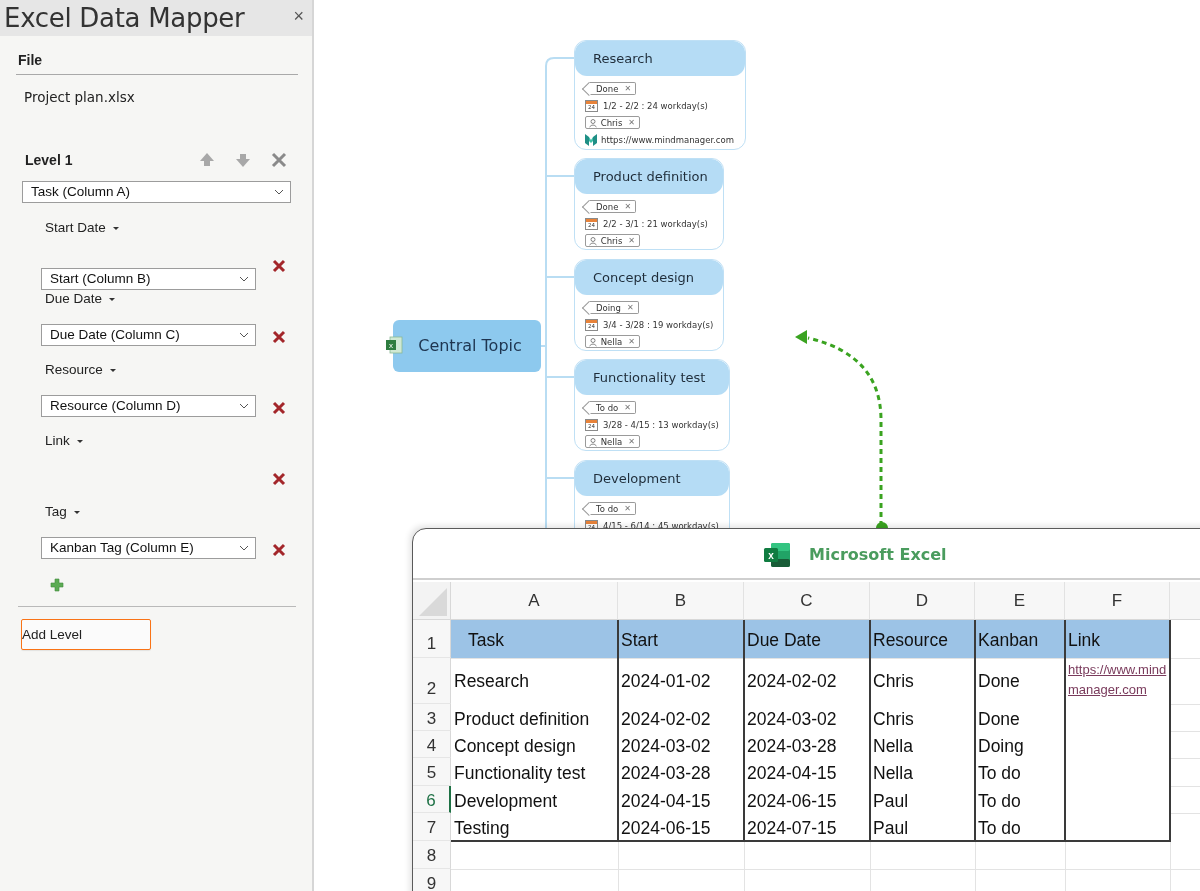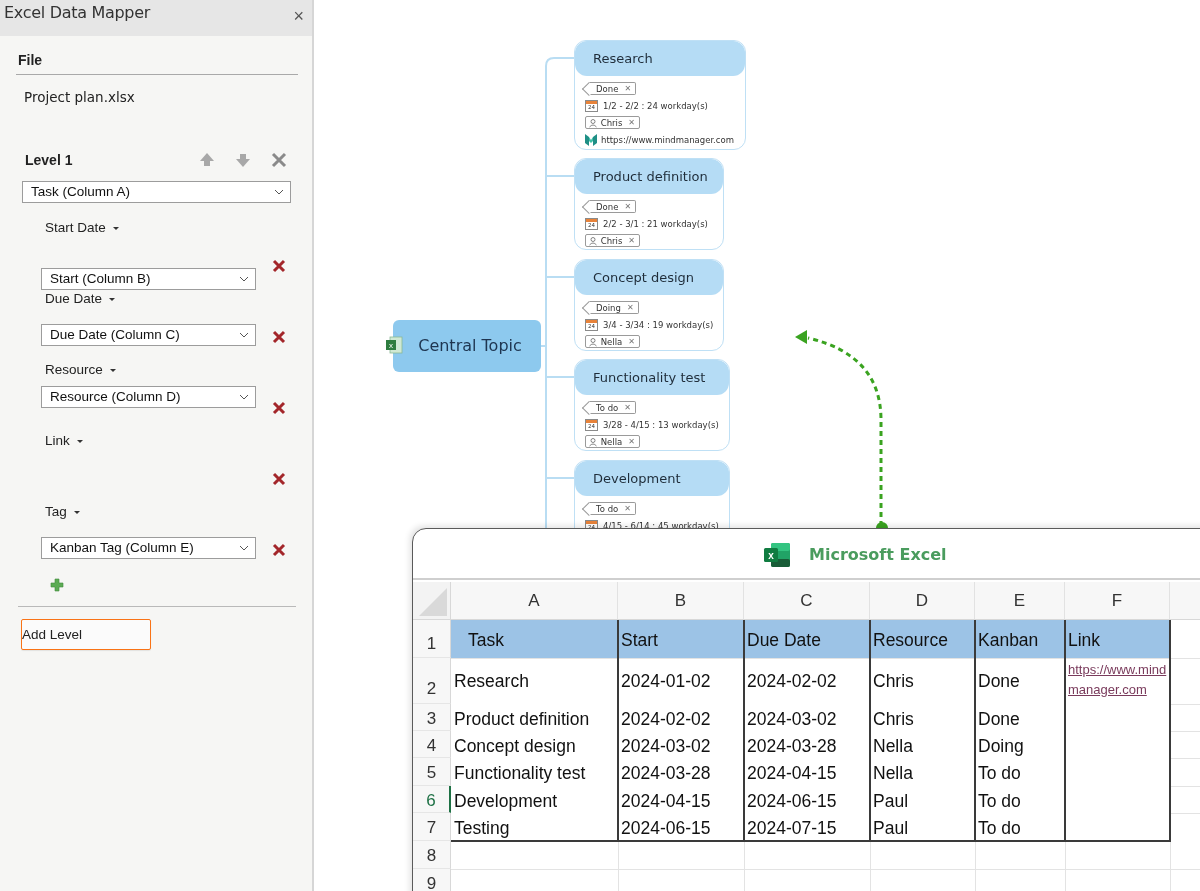--- a/index.html
+++ b/index.html
@@ -2,21 +2,21 @@
 <html><head>
 <meta charset="utf-8">
 <style>
   * { box-sizing: border-box; margin: 0; padding: 0; }
   html, body { width: 1200px; height: 891px; overflow: hidden; background: #ffffff; font-family: "Liberation Sans", sans-serif; }
   body { position: relative; }
 
   
   .panel { position: absolute; left: 0; top: 0; width: 314px; height: 891px; background: #f6f6f4; border-right: 2px solid #d6d6d6; }
   .panel-header { height: 36px; background: #e6e6e6; position: relative; }
-  .panel-title { position: absolute; left: 4px; top: 3px; font-family: "DejaVu Sans", sans-serif; font-size: 16px; color: #333; letter-spacing: -0.3px; }
+  .panel-title { position: absolute; left: 4px; top: 3px; font-family: "DejaVu Sans", sans-serif; font-size: 26px; color: #333; letter-spacing: -0.3px; }
   .panel-close { position: absolute; right: 8px; top: 7px; font-size: 18px; color: #555; cursor: pointer; line-height: 18px; }
   .file-label { position: absolute; left: 18px; top: 52px; font-size: 14px; font-weight: bold; color: #222; }
   .file-rule { position: absolute; left: 16px; top: 74px; width: 282px; height: 1px; background: #a9a9a9; }
   .file-name { position: absolute; left: 24px; top: 89px; font-family: "DejaVu Sans", sans-serif; font-size: 13.5px; color: #222; }
   .level-label { position: absolute; left: 25px; top: 152px; font-size: 14px; font-weight: bold; color: #222; }
   .lvl-icon { position: absolute; top: 150px; width: 20px; height: 20px; cursor: pointer; }
   .select { position: absolute; height: 22px; border: 1px solid #9c9c9c; background: #fff; font-size: 13.5px; color: #111; padding-left: 8px; line-height: 20px; cursor: pointer; }
   .select .chev { position: absolute; right: 6px; top: 5px; width: 10px; height: 10px; }
   .field-label { position: absolute; left: 45px; font-size: 13.5px; color: #222; cursor: pointer; }
   .field-label .caret { display: inline-block; margin-left: 7px; width: 0; height: 0; border-left: 3px solid transparent; border-right: 3px solid transparent; border-top: 3px solid #333; vertical-align: middle; }
@@ -107,21 +107,21 @@
     <span>Due Date (Column C)</span>
     <svg class="chev" viewBox="0 0 10 10">
         <path d="M1 3 L5 7 L9 3" stroke="#555" fill="none" stroke-width="1"></path>
       </svg>
   </div>
   <svg class="del-x" style="top:329px" viewBox="0 0 16 16">
       <path d="M3 3 L13 13 M13 3 L3 13" stroke="#a3262a" stroke-width="3"></path>
     </svg>
 
   <div class="field-label" style="top:362px"><span>Resource</span><span class="caret"></span></div>
-  <div class="select" style="left:41px; top:386px; width:215px;">
+  <div class="select" style="left:41px; top:395px; width:215px;">
     <span>Resource (Column D)</span>
     <svg class="chev" viewBox="0 0 10 10">
         <path d="M1 3 L5 7 L9 3" stroke="#555" fill="none" stroke-width="1"></path>
       </svg>
   </div>
   <svg class="del-x" style="top:400px" viewBox="0 0 16 16">
       <path d="M3 3 L13 13 M13 3 L3 13" stroke="#a3262a" stroke-width="3"></path>
     </svg>
 
   <div class="field-label" style="top:433px"><span>Link</span><span class="caret"></span></div>
@@ -235,21 +235,21 @@
     <div class="m-row">
         <span class="tag">
           <span>Doing</span>
           <span class="x">✕</span>
         </span>
       </div>
     <div class="m-row">
         <span class="cal">
           <span>24</span>
         </span>
-        <span>3/4 - 3/34 : 19 workday(s)</span>
+        <span>3/4 - 3/28 : 19 workday(s)</span>
       </div>
     <div class="m-row">
         <span class="res"><svg width="10" height="10" viewBox="0 0 10 10">
             <circle cx="5" cy="3.5" r="2" fill="none" stroke="#666" stroke-width="0.8"></circle>
             <path d="M1.5 9 Q5 5 8.5 9" fill="none" stroke="#666" stroke-width="0.8"></path>
           </svg>&nbsp;<span>Nella</span><span class="x">✕</span></span>
       </div>
   </div>
 </div>
 

